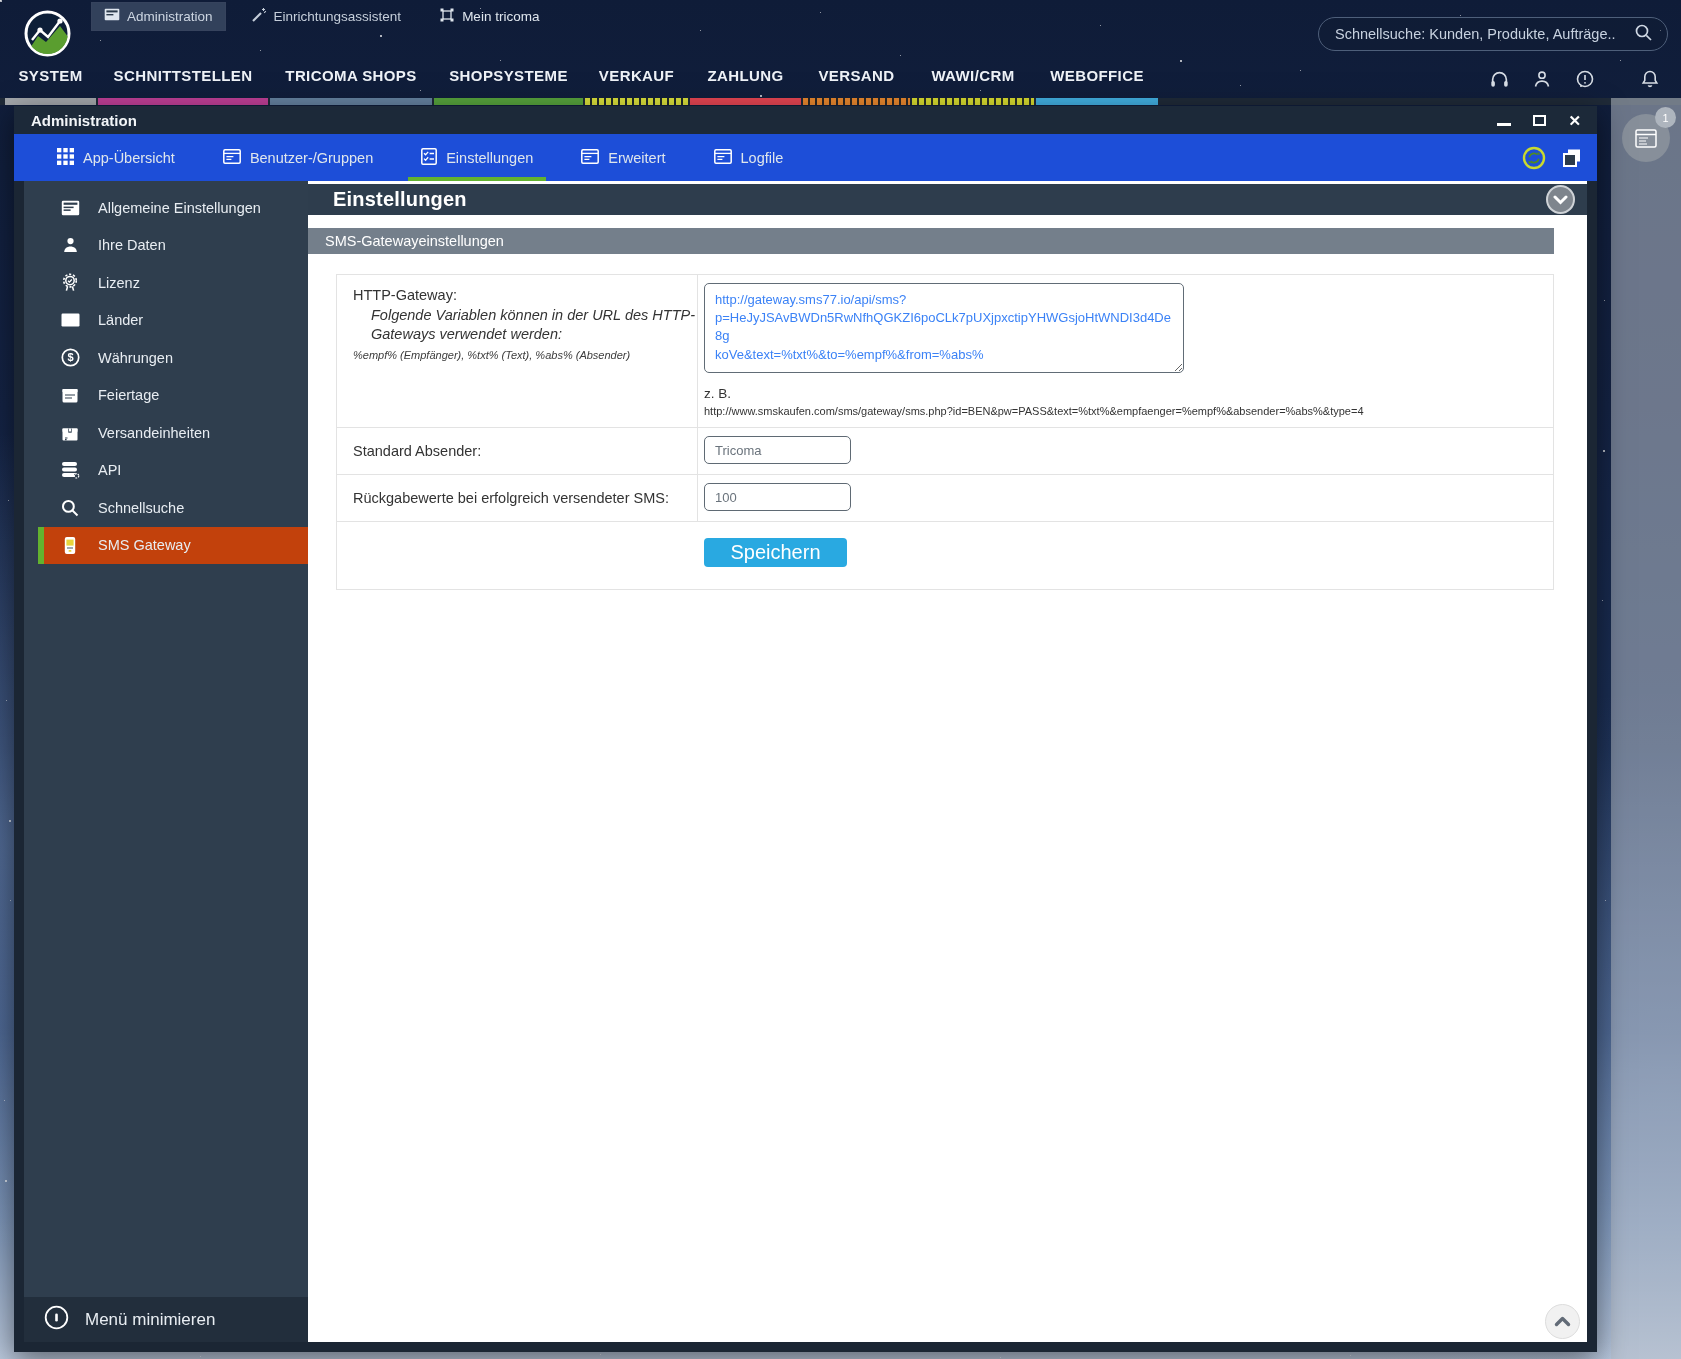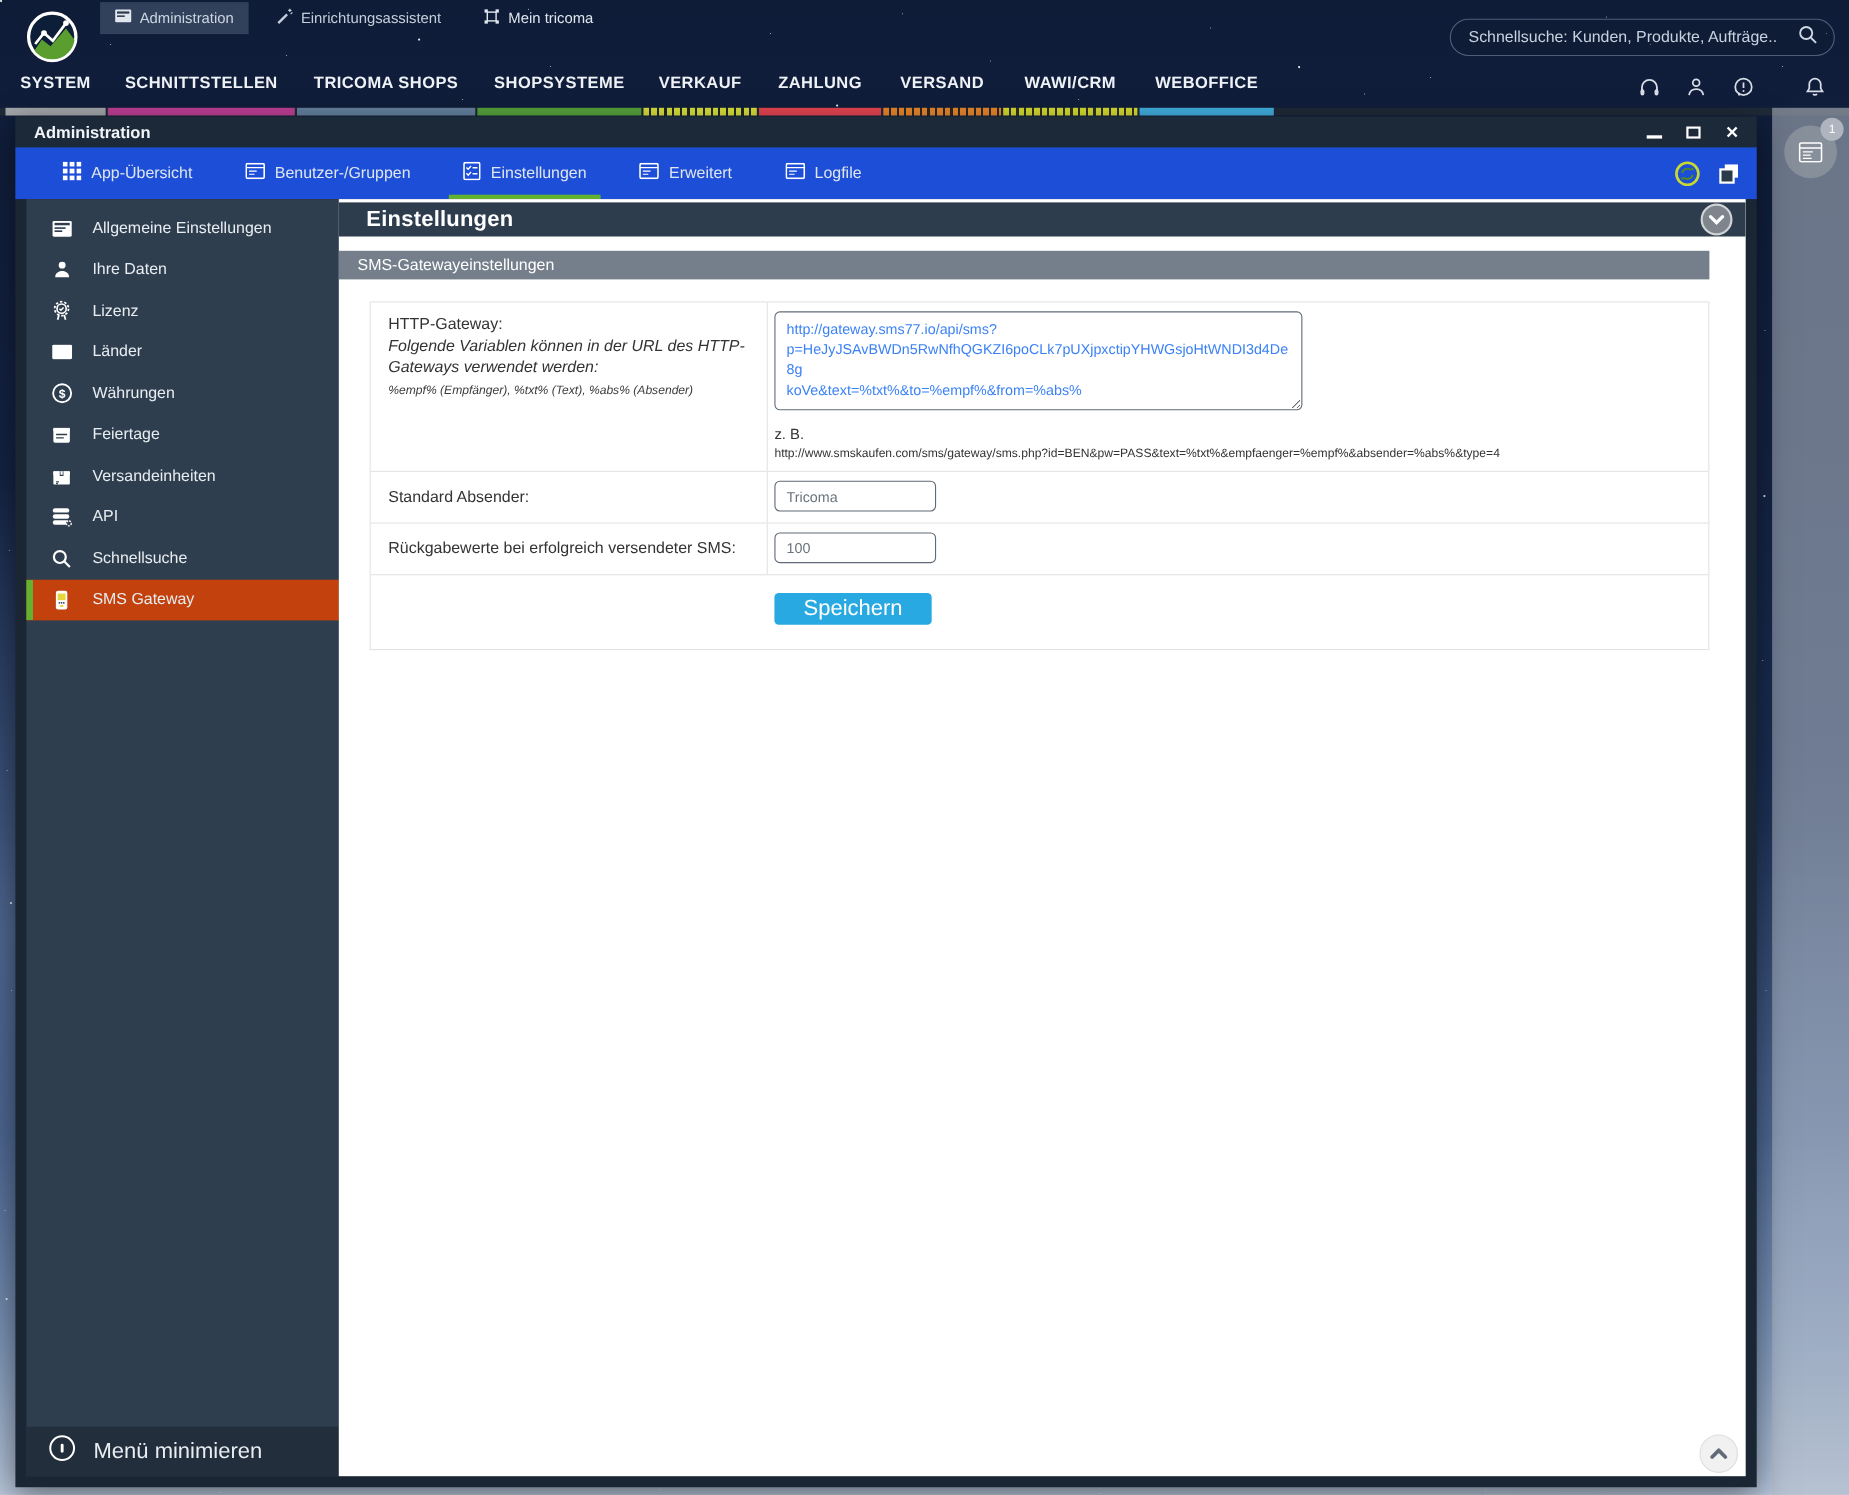--- a/index.html
+++ b/index.html
@@ -71,44 +71,44 @@
 
   .tabbar { height:47px; background:#1d4ed8; display:flex; align-items:stretch; padding-left:30px; position:relative; }
   .tab { display:flex; align-items:center; gap:9px; padding:0 13px; margin-right:22px; color:#dfe6ec;
     font-size:14.5px; cursor:pointer; position:relative; }
   .tab.active::after { content:""; position:absolute; left:0; right:0; bottom:0; height:4px; background:#63b22f; }
   .tabbar-right { position:absolute; right:14px; top:0; height:100%; display:flex; gap:15px; align-items:center; }
   .tabbar-right .ticon { cursor:pointer; display:flex; }
 
   .window-body { display:flex; height:1161px; padding:0 10px; }
   .sidebar { width:284px; background:#2f3e4e; position:relative; flex-shrink:0; }
-  .side-items { padding-top:8px; }
+  .side-items { padding-top:8px;margin-left:14px; }
   .side-item { height:37.5px; display:flex; align-items:center; padding-left:22px; color:#e8edf2;
     font-size:14.5px; cursor:pointer; }
   .side-item .sicon { width:20px; display:flex; justify-content:center; flex-shrink:0; }
   .side-item .slabel { margin-left:18px; }
   .side-item.active { background:#c2410c; box-shadow:inset 6px 0 0 #63b22f; }
   .side-footer { position:absolute; left:0; right:0; bottom:0; height:45px; background:#222e3c;
-    display:flex; align-items:center; padding-left:20px; gap:16px; color:#e8edf2; font-size:20px; cursor:pointer; }
+    display:flex; align-items:center; padding-left:20px; gap:16px; color:#e8edf2; font-size:17px; cursor:pointer; }
 
   .content { flex:1; background:#fff; position:relative; overflow:hidden; }
   .heading-band { margin-top:3px; height:31px; background:#2e3d4d; color:#fff; font-size:20px; font-weight:bold;
     line-height:31px; padding-left:25px; letter-spacing:.2px; }
   .collapse-btn { position:absolute; top:4px; right:12px; width:29px; height:29px; border-radius:50%;
     background:#7e858d; border:2px solid #cfd3d7; display:flex; align-items:center; justify-content:center; cursor:pointer; }
   .section-band { margin:13px 33px 0 0; height:26px; background:#747f8b; color:#fff; font-size:14.5px;
     line-height:26px; padding-left:17px; }
 
   .form-table { margin:20px 33px 0 28px; border:1px solid #e3e3e3; }
   .form-row { display:grid; grid-template-columns:361px 1fr; border-bottom:1px solid #e3e3e3; }
   .form-row:last-child { border-bottom:none; }
   .cell-label { padding:12px 16px; border-right:1px solid #e3e3e3; color:#333; font-size:14.5px; }
   .form-row.no-div .cell-label { border-right:none; }
   .cell-field { padding:8px 10px 10px 6px; }
-  .hint-italic { font-style:italic; color:#333; width:330px; margin-top:3px; line-height:1.3; }
+  .hint-italic { font-style:italic; color:#333; width:330px; margin-top:3px; line-height:1.3;margin-left:18px; }
   .hint-small { font-style:italic; color:#3c3c3c; font-size:11px; margin-top:5px; }
   textarea.gw { width:480px; height:90px; border:1px solid #616c76; border-radius:5px; padding:7px 10px;
     font-family:"Liberation Sans",sans-serif; font-size:13px; color:#3b82f6; line-height:1.4; }
   .example-label { font-size:13.5px; color:#333; margin-top:9px; }
   .example-url { font-size:11px; color:#333; margin-top:4px; }
   .cell-label.vc { display:flex; align-items:center; padding-top:0; padding-bottom:0; }
   .cell-field.vc { display:flex; align-items:center; }
   input.short { width:147px; height:28px; border:1px solid #5f6a74; border-radius:5px; padding:0 10px;
     font-size:13px; color:#6a737c; font-family:"Liberation Sans",sans-serif; outline:none; }
   .row-sm { min-height:47px; }

